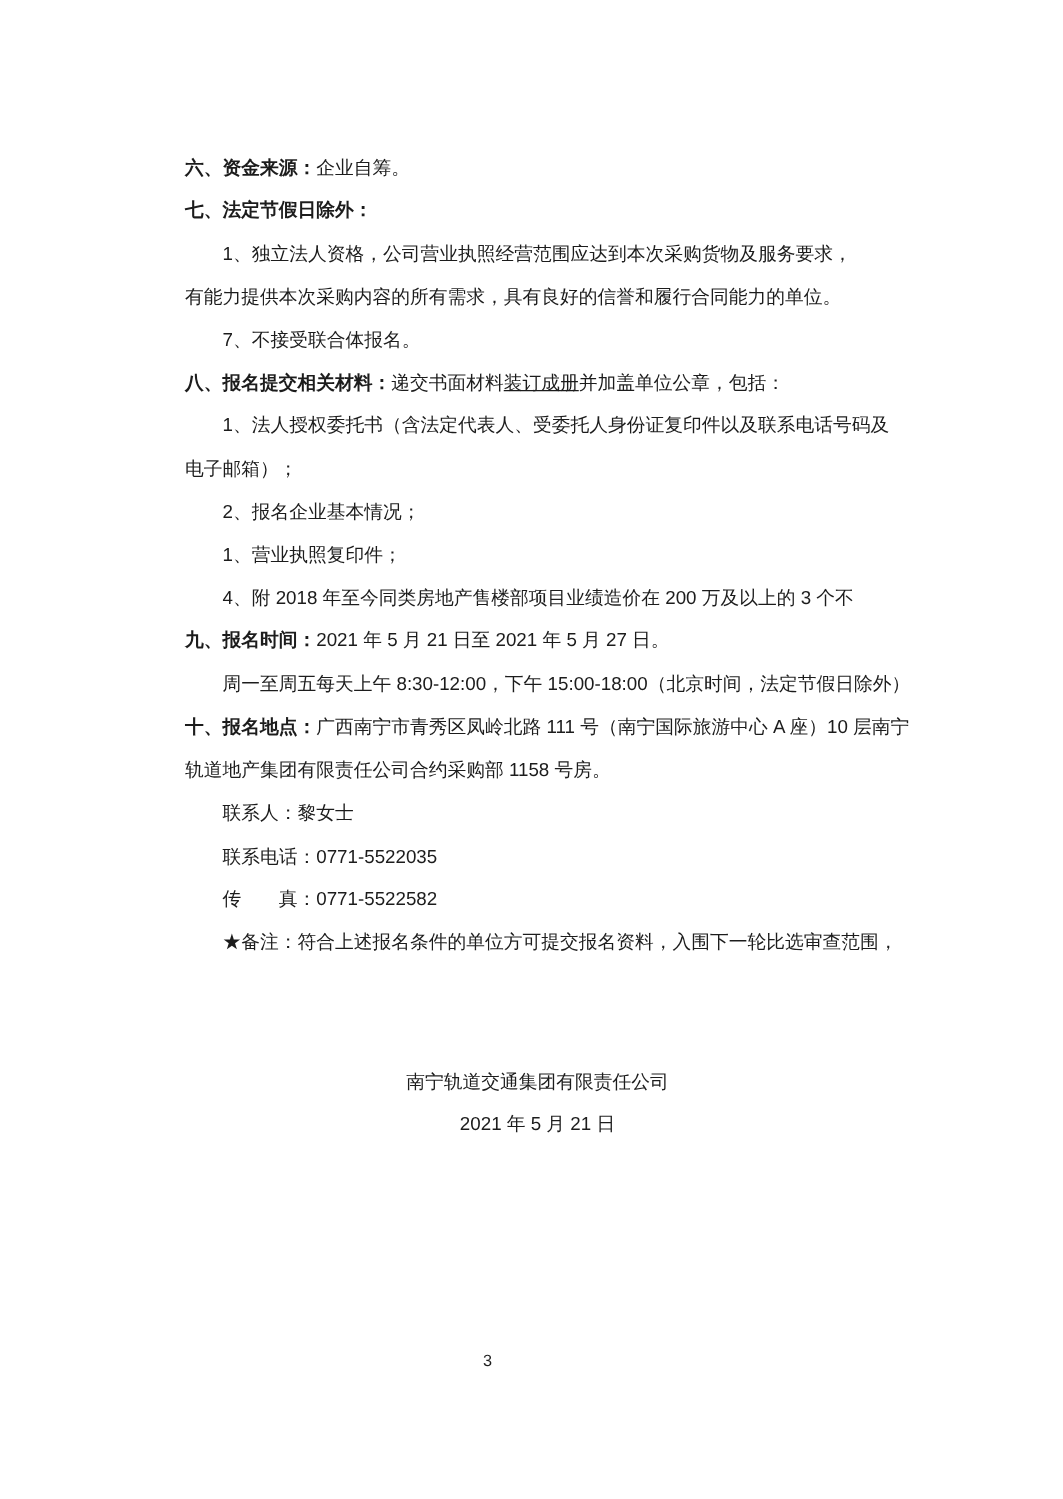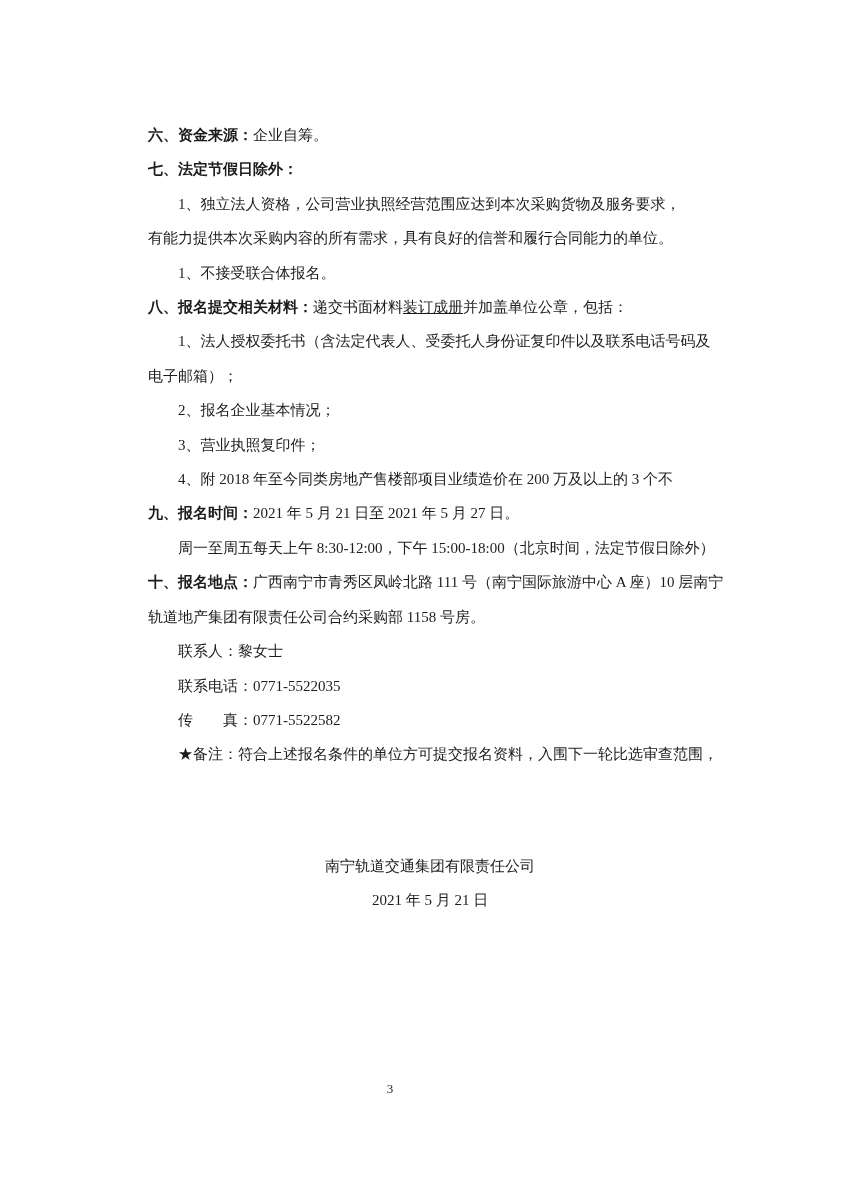--- a/index.html
+++ b/index.html
@@ -6,21 +6,21 @@
     margin: 0;
     padding: 0;
     background: #ffffff;
   }
   .page {
     position: relative;
     width: 780px;
     height: 1199px;
     background: #ffffff;
     overflow: hidden;
-    font-family: Liberation Serif, serif;
+    font-family: Liberation Sans, sans-serif;
     color: #1c1c1c;
   }
   .content {
     position: absolute;
     left: 148px;
     top: 118px;
     width: 567px;
     font-size: 15px;
     line-height: 34.4px;
   }
@@ -52,26 +52,26 @@
 </head>
 <body>
 
 <div class="page">
   <div class="content">
 
   <div class="line"><span class="b">六、资金来源：</span><span class="">企业自筹。</span></div>
       <div class="line"><span class="b">七、法定节假日除外：</span></div>
       <div class="line ind2"><span class="">1、独立法人资格，公司营业执照经营范围应达到本次采购货物及服务要求，</span></div>
       <div class="line"><span class="">有能力提供本次采购内容的所有需求，具有良好的信誉和履行合同能力的单位。</span></div>
-      <div class="line ind2"><span class="">1、不接受联合体报名。</span></div>
+      <div class="line ind2"><span class="">7、不接受联合体报名。</span></div>
       <div class="line"><span class="b">八、报名提交相关材料：</span><span class="">递交书面材料</span><span class=" u">装订成册</span><span class="">并加盖单位公章，包括：</span></div>
       <div class="line ind2"><span class="">1、法人授权委托书（含法定代表人、受委托人身份证复印件以及联系电话号码及</span></div>
       <div class="line"><span class="">电子邮箱）；</span></div>
       <div class="line ind2"><span class="">2、报名企业基本情况；</span></div>
-      <div class="line ind2"><span class="">3、营业执照复印件；</span></div>
+      <div class="line ind2"><span class="">1、营业执照复印件；</span></div>
       <div class="line ind2"><span class="">4、附 2018 年至今同类房地产售楼部项目业绩造价在 200 万及以上的 3 个不</span></div>
       <div class="line"><span class="b">九、报名时间：</span><span class="">2021 年 5 月 21 日至 2021 年 5 月 27 日。</span></div>
       <div class="line ind2"><span class="">周一至周五每天上午 8:30-12:00，下午 15:00-18:00（北京时间，法定节假日除外）</span></div>
       <div class="line"><span class="b">十、报名地点：</span><span class="">广西南宁市青秀区凤岭北路 111 号（南宁国际旅游中心 A 座）10 层南宁</span></div>
       <div class="line"><span class="">轨道地产集团有限责任公司合约采购部 1158 号房。</span></div>
       <div class="line ind2"><span class="">联系人：黎女士</span></div>
       <div class="line ind2"><span class="">联系电话：0771-5522035</span></div>
       <div class="line ind2"><span class="">传　　真：0771-5522582</span></div>
       <div class="line ind2"><span class="">★备注：符合上述报名条件的单位方可提交报名资料，入围下一轮比选审查范围，</span></div>
       <div class="signature">

